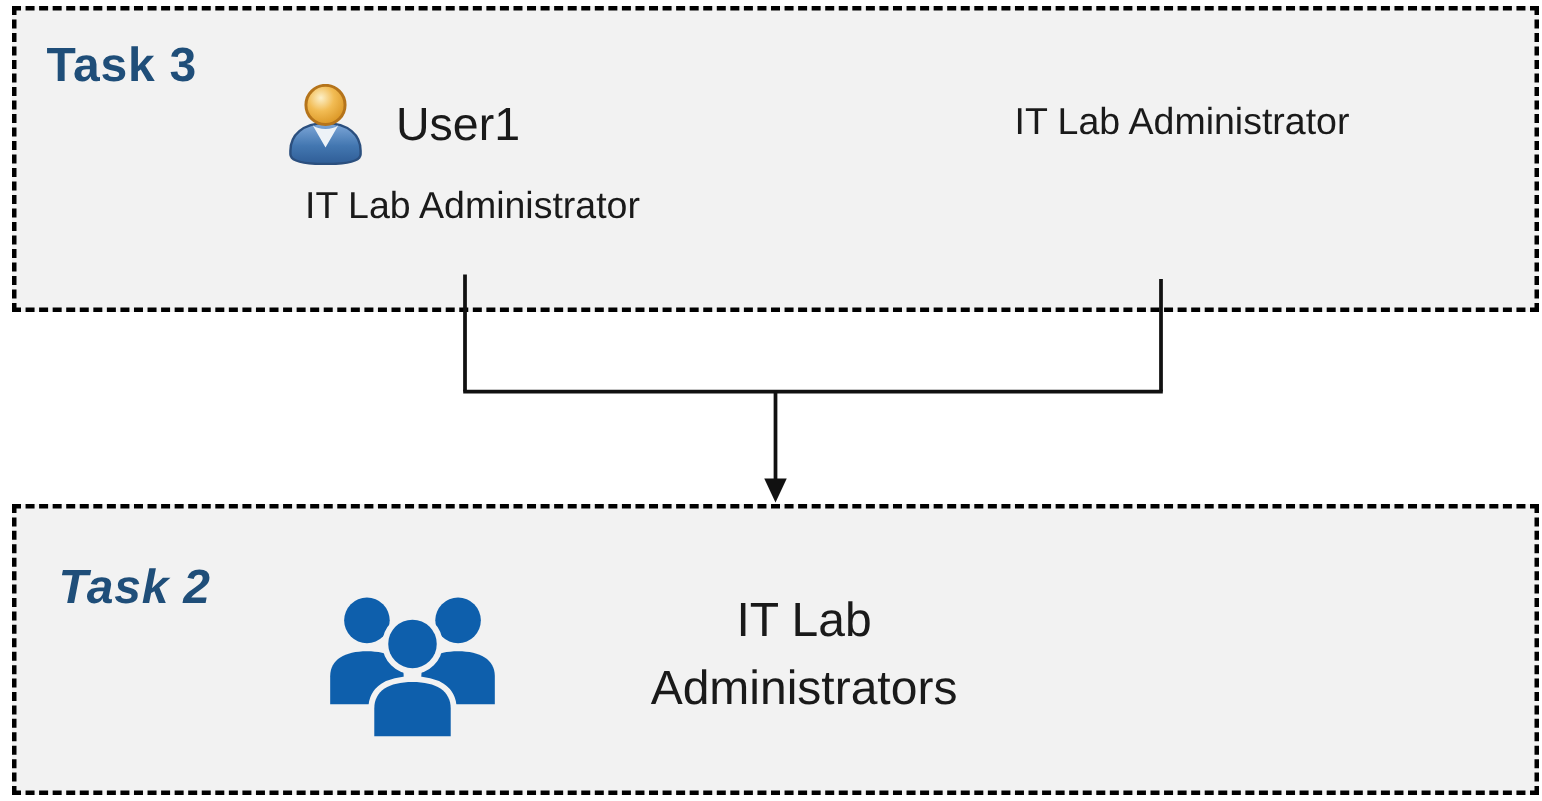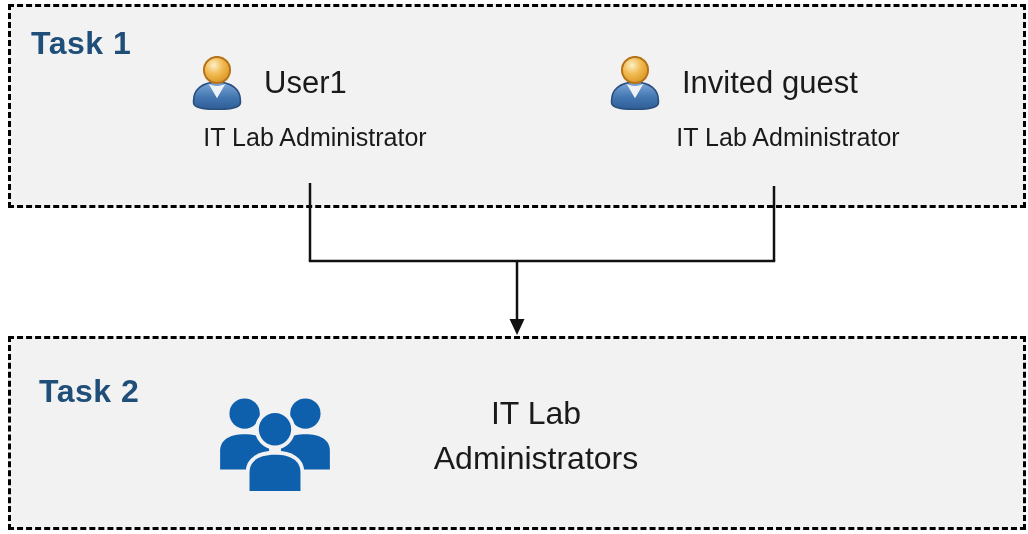--- a/index.html
+++ b/index.html
@@ -22,21 +22,21 @@
   .task-box.t2 { left: 8px; top: 336px; width: 1018px; height: 194px; }
   .task-label {
     position: absolute;
     font-size: 32px;
     font-weight: bold;
     color: var(--task-label, #1f4e79);
     letter-spacing: 0.5px;
     white-space: nowrap;
   }
   .t1 .task-label { left: 20px; top: 18px; }
-  .t2 .task-label { left: 28px; top: 34px; }
+  .t2 .task-label { left: 28px; top: 34px; font-style: italic; }
 
   .user-group { position: absolute; }
   .user-group.a { left: 132px; top: 48px; width: 344px; }
   .user-group.b { left: 592px; top: 48px; width: 370px; }
   .user-row { display: flex; align-items: center; height: 56px; }
   .user-group.a .user-row { margin-left: 45px; }
   .user-group.b .user-row { margin-left: 3px; }
   .person-svg { width: 58px; height: 54px; flex: 0 0 auto; }
   .user-name {
     font-size: 31px;
@@ -117,39 +117,33 @@
       </g>
       <circle cx="60" cy="37" r="16.5" fill="currentColor"></circle>
       <path d="M34,101 L34,81 C34,69 44,63 60,63 C76,63 86,69 86,81 L86,101 Z" fill="currentColor"></path>
     </symbol>
   </defs>
 </svg>
 
 <div class="canvas">
 
   <div class="task-box t1">
-    <div class="task-label">Task 1</div>
+    <div class="task-label">Task 3</div>
 
     <div class="user-group a">
       <div class="user-row">
         <svg class="person-svg" viewBox="0 0 64 60">
           <use href="#personIcon"></use>
         </svg>
         <span class="user-name">User1</span>
       </div>
       <div class="user-role">IT Lab Administrator</div>
     </div>
 
     <div class="user-group b">
-      <div class="user-row">
-        <svg class="person-svg" viewBox="0 0 64 60">
-          <use href="#personIcon"></use>
-        </svg>
-        <span class="user-name">Invited guest</span>
-      </div>
       <div class="user-role">IT Lab Administrator</div>
     </div>
   </div>
 
   <svg class="connector-svg" viewBox="0 0 1028 534">
     <path d="M310,183 L310,261"></path>
     <path d="M774,186 L774,261"></path>
     <path d="M308.8,261 L775.2,261"></path>
     <path d="M517,261 L517,321"></path>
     <polygon points="509.5,319 524.5,319 517,335"></polygon>

